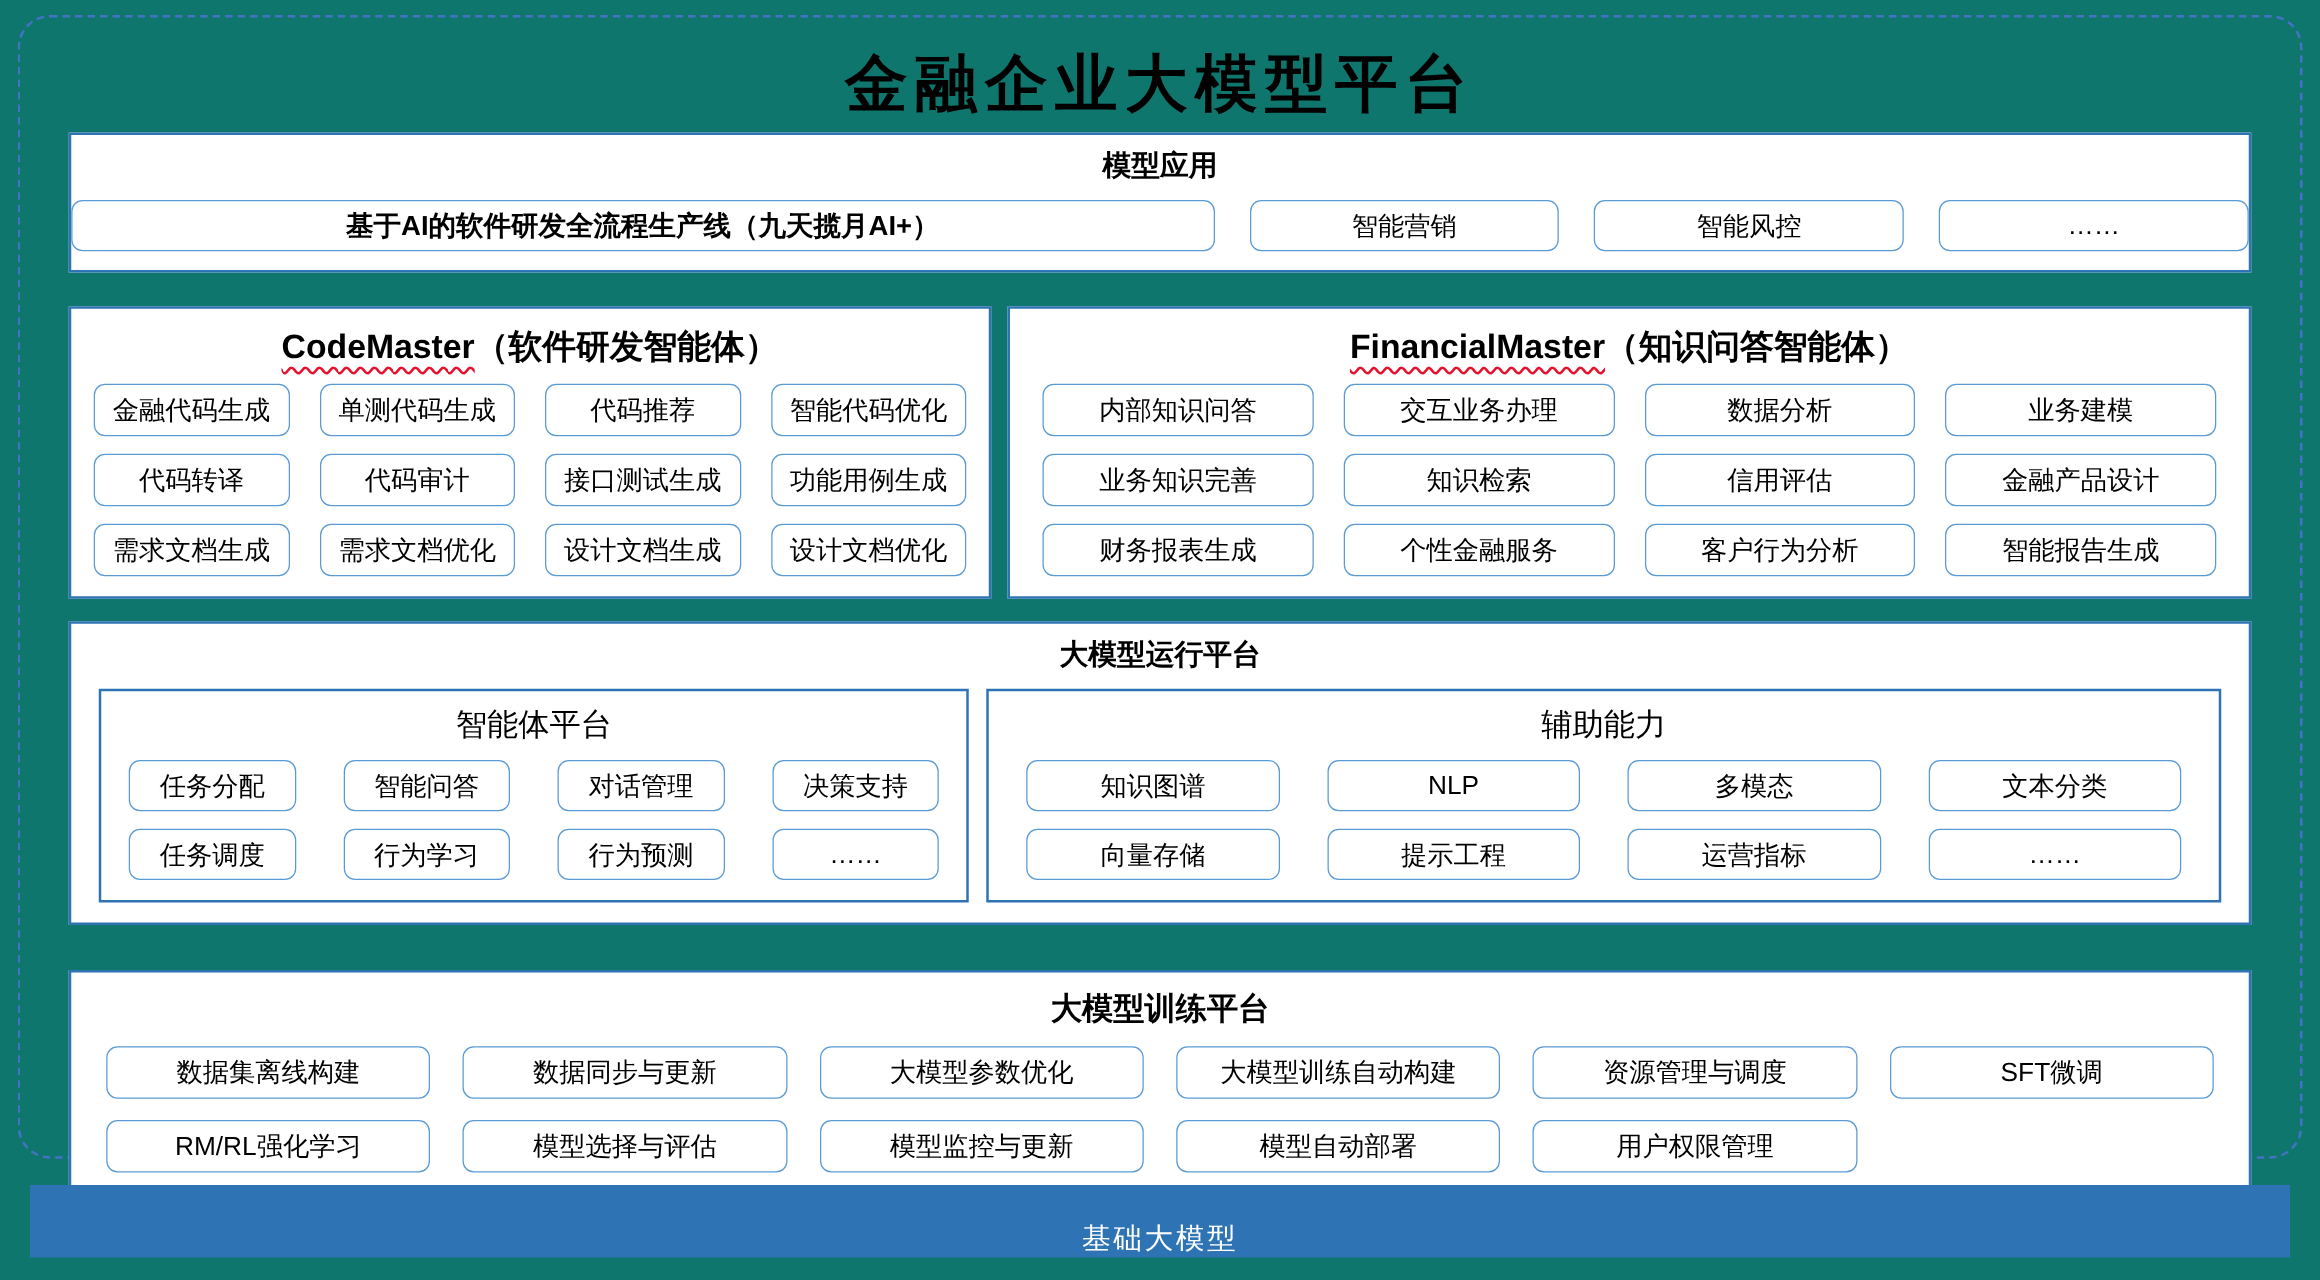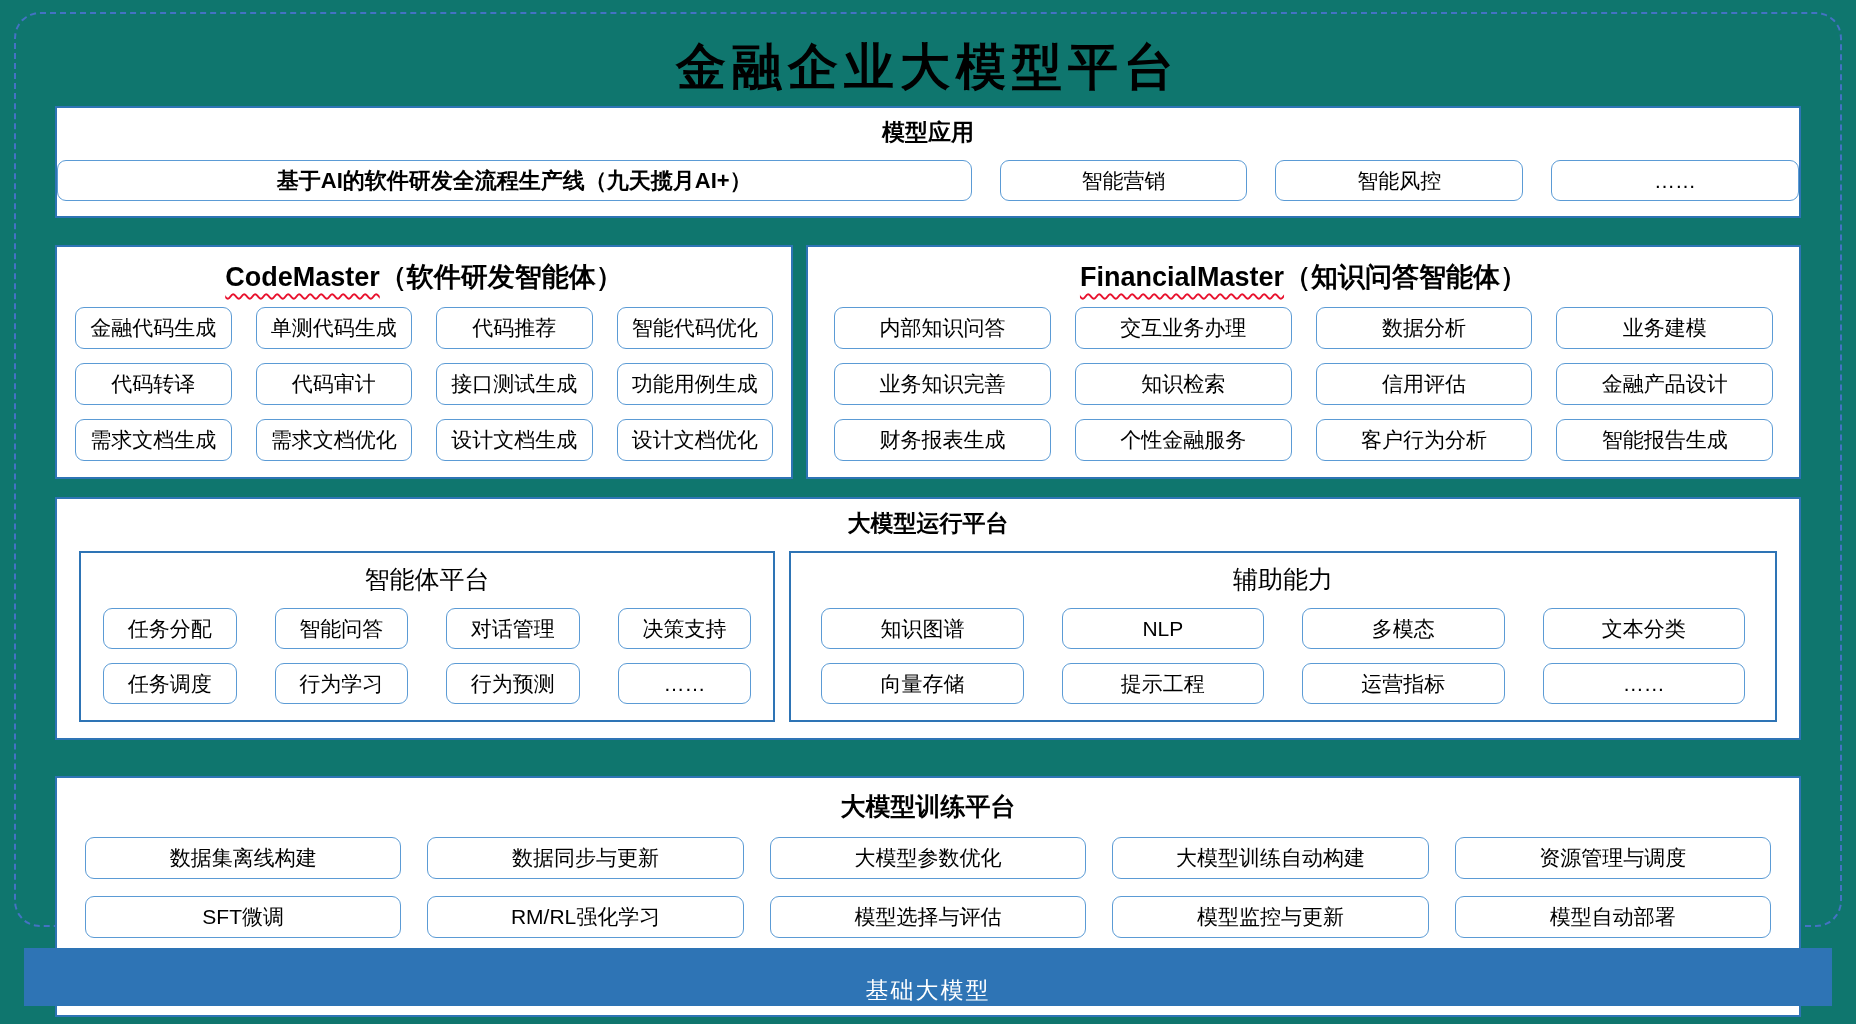--- a/index.html
+++ b/index.html
@@ -48,21 +48,21 @@
   .subbox { border:2px solid #2E74B5; background:#fff; padding:2px 22px 16px; }
   .subbox-left { flex:0 0 41%; }
   .subbox-right { flex:1; padding:2px 30px 16px; }
   .subbox-title { text-align:center; font-size:25px; font-weight:normal; padding:8px 0 12px; }
   .subbox-grid { display:grid; grid-template-columns:repeat(4,1fr); gap:14px 38px; }
   .subbox-grid .item { height:41px; }
 
   
   .s4 { margin-top:36px; padding:0 28px 18px; }
   .s4 .sec-header { font-size:25px; padding:12px 0 14px; }
-  .train-grid { display:grid; grid-template-columns:repeat(5,1fr); gap:17px 26px; }
+  .train-grid { display:grid; grid-template-columns:repeat(6,1fr); gap:17px 26px; }
   .train-grid .item { height:42px; }
 
   
   .foundation { position:absolute; left:24px; right:24px; top:948px; height:58px;
                 background:#2E74B5; color:#fff; display:flex; align-items:flex-end;
                 justify-content:center; font-size:23px; letter-spacing:2px; }
 </style>
 </head>
 <body>
 

